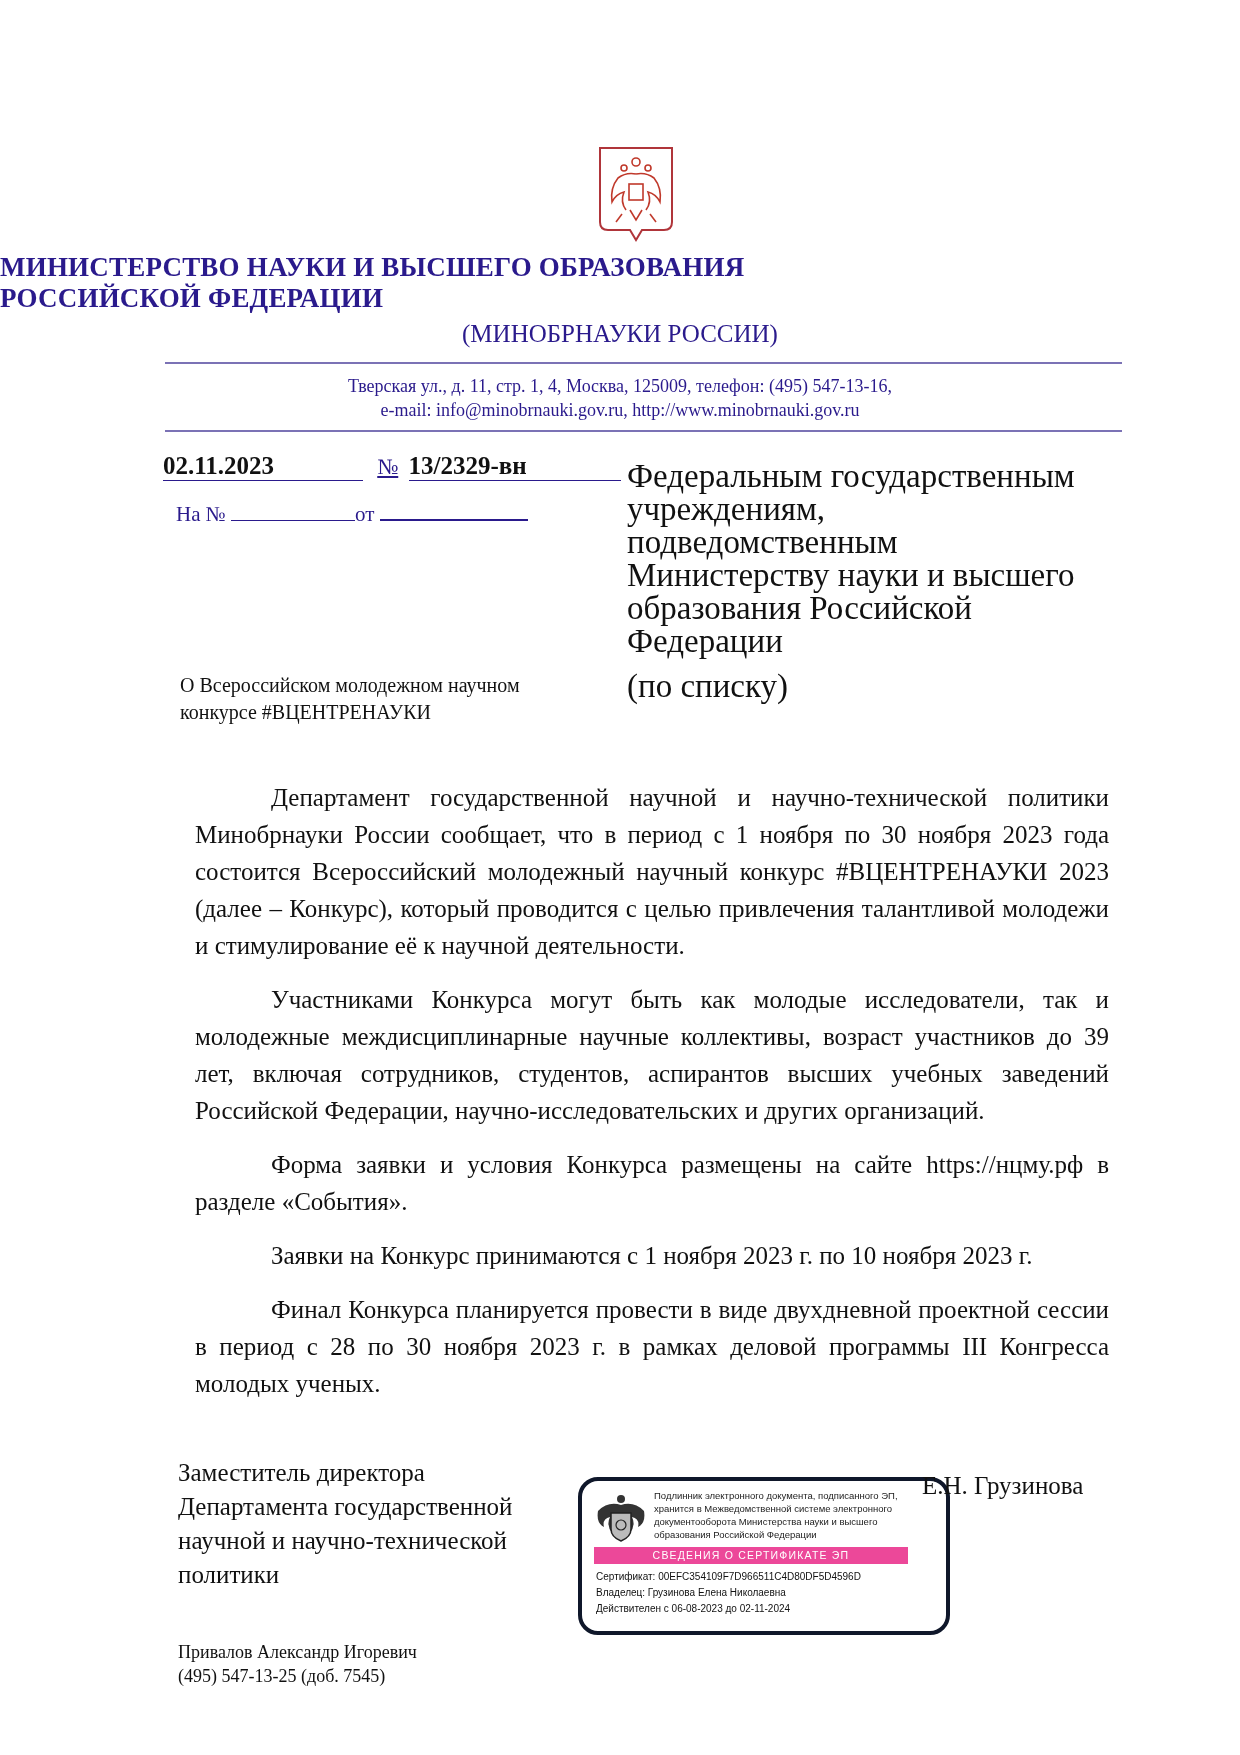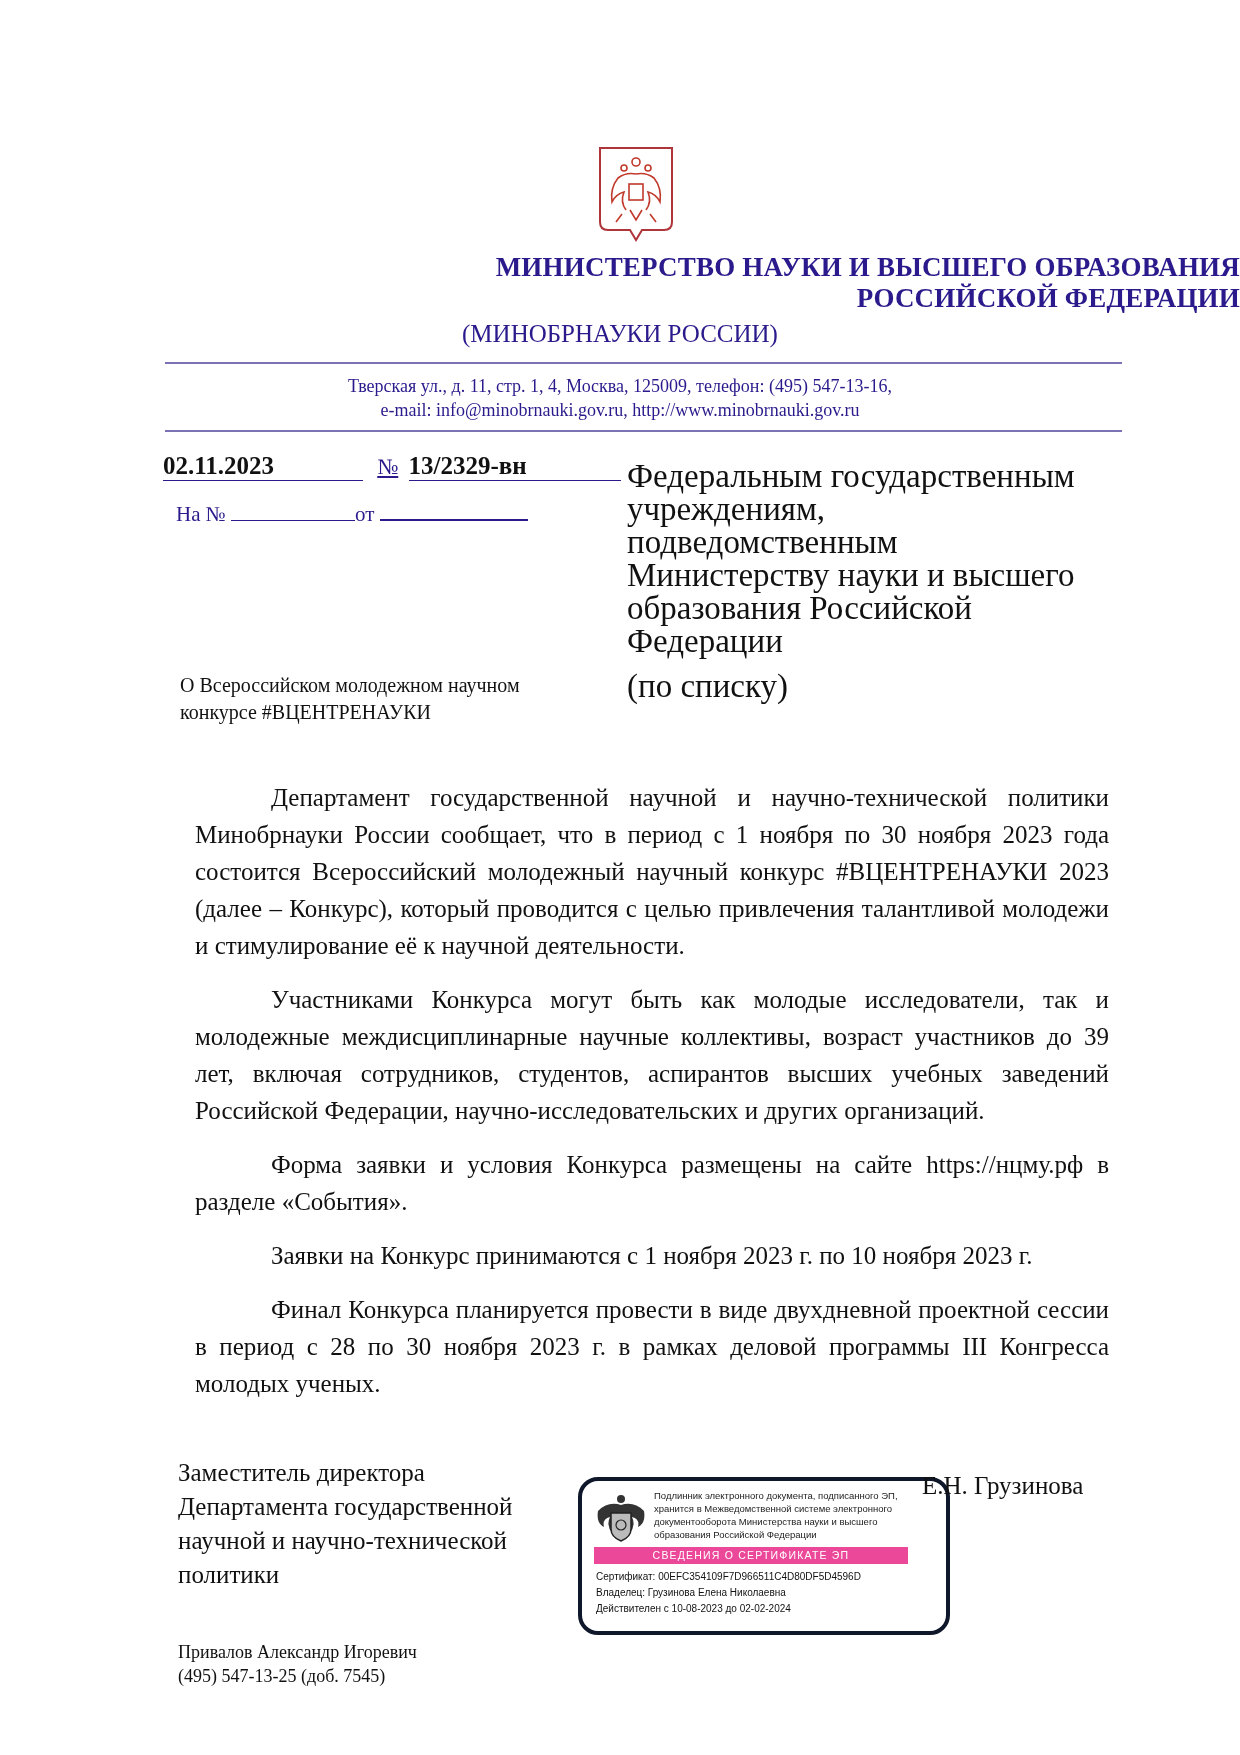--- a/index.html
+++ b/index.html
@@ -1,21 +1,21 @@
 <!DOCTYPE html>
 <html><head>
 <meta charset="utf-8">
 <style>
   html, body { margin: 0; padding: 0; background: #ffffff; }
   body { width: 1240px; height: 1755px; position: relative; overflow: hidden;
          font-family: "Liberation Serif", "DejaVu Serif", serif; color: #111; }
   .abs { position: absolute; }
   .navy { color: #2a1a8c; }
   .emblem { left: 596px; top: 144px; width: 80px; height: 100px; }
-  .ministry { left: 0; width: 1240px; text-align: right; font-weight: bold; color: #2a1a8c;
+  .ministry { left: 0; width: 1240px; text-align: left; font-weight: bold; color: #2a1a8c;
               font-size: 27px; line-height: 31px; letter-spacing: 0.2px; }
   .short-name { left: 0; width: 1240px; text-align: center; color: #2a1a8c; font-size: 25px; }
   .rule { height: 0; border-top: 2px solid #7b72b5; }
   .addr { left: 0; width: 1240px; text-align: center; color: #2a1a8c; font-size: 18px; line-height: 24px; }
   .reg { font-size: 25px; }
   .underline-field { display: inline-block; border-bottom: 1.5px solid #2a1a8c; font-weight: bold; }
   .addressee { left: 627px; width: 470px; font-size: 33px; line-height: 33px; }
   .subject { left: 180px; font-size: 20px; line-height: 27px; }
   .body-text { left: 178px; width: 948px; font-size: 25px; line-height: 37px; text-align: justify; }
   .body-text p { margin: 17px; text-indent: 76px; }
@@ -108,21 +108,21 @@
         <path d="M27 12 Q14 8 4 18 Q2 30 10 34 Q8 26 16 24 Q12 32 18 40 L27 46 L36 40 Q42 32 38 24 Q46 26 44 34 Q52 30 50 18 Q40 8 27 12 Z"></path>
       </g>
       <path d="M17 20 H37 V36 Q37 44 27 48 Q17 44 17 36 Z" fill="#bbb" stroke="#222" stroke-width="1.5"></path>
       <circle cx="27" cy="32" r="5" fill="none" stroke="#222" stroke-width="1.2"></circle>
     </svg>
   </div>
   <div class="stamp-header">Подлинник электронного документа, подписанного ЭП, хранится в Межведомственной системе электронного документооборота Министерства науки и высшего образования Российской Федерации</div>
   <div class="stamp-bar">СВЕДЕНИЯ О СЕРТИФИКАТЕ ЭП</div>
   <div class="stamp-line" style="top:90px;text-align:right;">Сертификат: 00EFC354109F7D966511C4D80DF5D4596D</div>
   <div class="stamp-line" style="top:106px;">Владелец: Грузинова Елена Николаевна</div>
-  <div class="stamp-line" style="top:122px;">Действителен с 10-08-2023 до 02-02-2024</div>
+  <div class="stamp-line" style="top:122px;">Действителен с 06-08-2023 до 02-11-2024</div>
 </div>
 
 <div class="abs signer">Е.Н. Грузинова</div>
 
 <div class="abs executor">
   <div>Привалов Александр Игоревич</div>
   <div>(495) 547-13-25 (доб. 7545)</div>
 </div>
 
 </body></html>

